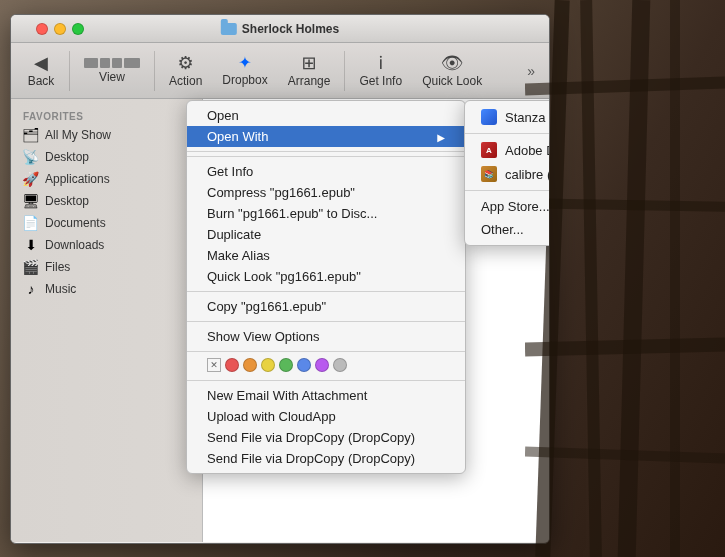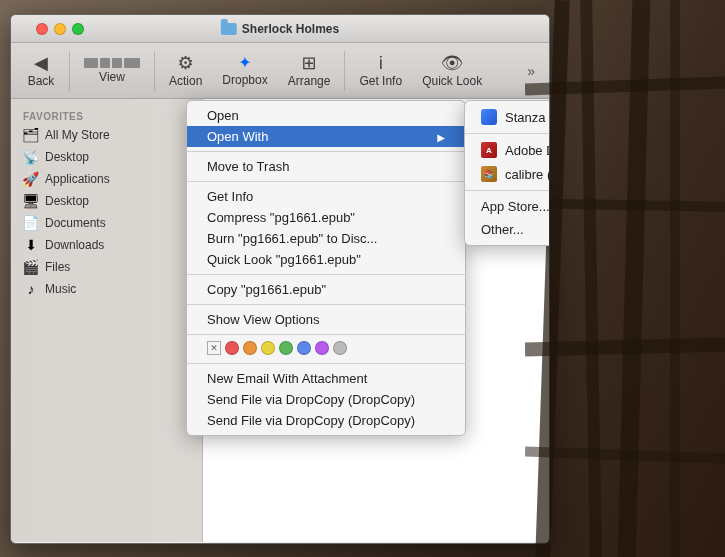--- a/index.html
+++ b/index.html
@@ -420,21 +420,21 @@
     <div class="toolbar-spacer"></div>
     <div class="chevron-btn">»</div>
   </div>
 
   <div class="content">
 
     <div class="sidebar">
       <div class="sidebar-section-header">FAVORITES</div>
       <div class="sidebar-item">
         <div class="sidebar-item-icon">🗂</div>
-        <div class="sidebar-item-label">All My Store</div>
+        <div class="sidebar-item-label">All My Show</div>
       </div>
       <div class="sidebar-item">
         <div class="sidebar-item-icon">📡</div>
         <div class="sidebar-item-label">Desktop</div>
       </div>
       <div class="sidebar-item">
         <div class="sidebar-item-icon">🚀</div>
         <div class="sidebar-item-label">Applications</div>
       </div>
       <div class="sidebar-item">
@@ -472,32 +472,35 @@
 
   <div class="context-menu">
     <div class="menu-item">
       <span>Open</span>
     </div>
     <div class="menu-item highlighted">
       <span>Open With</span>
       <span class="menu-item-arrow"></span>
     </div>
     <div class="menu-separator"></div>
-    <div class="menu-item">
-      <span>Move to Trash</span>
-    </div>
     <div class="menu-separator"></div>
     <div class="menu-item">
       <span>Get Info</span>
     </div>
     <div class="menu-item">
       <span>Compress "pg1661.epub"</span>
     </div>
     <div class="menu-item">
       <span>Burn "pg1661.epub" to Disc...</span>
+    </div>
+    <div class="menu-item">
+      <span>Duplicate</span>
+    </div>
+    <div class="menu-item">
+      <span>Make Alias</span>
     </div>
     <div class="menu-item">
       <span>Quick Look "pg1661.epub"</span>
     </div>
     <div class="menu-separator"></div>
     <div class="menu-item">
       <span>Copy "pg1661.epub"</span>
     </div>
     <div class="menu-separator"></div>
     <div class="menu-item">
@@ -512,20 +515,23 @@
       <div class="label-dot" style="background:#5ab85a;"></div>
       <div class="label-dot" style="background:#5a88e8;"></div>
       <div class="label-dot" style="background:#b85aee;"></div>
       <div class="label-dot" style="background:#bbbbbb;"></div>
     </div>
     <div class="menu-separator"></div>
     <div class="menu-item">
       <span>New Email With Attachment</span>
     </div>
     <div class="menu-item">
+      <span>Upload with CloudApp</span>
+    </div>
+    <div class="menu-item">
       <span>Send File via DropCopy (DropCopy)</span>
     </div>
     <div class="menu-item">
       <span>Send File via DropCopy (DropCopy)</span>
     </div>
   </div>
 
   <div class="submenu">
     <div class="submenu-item">
       <div class="app-icon-stanza"></div>

